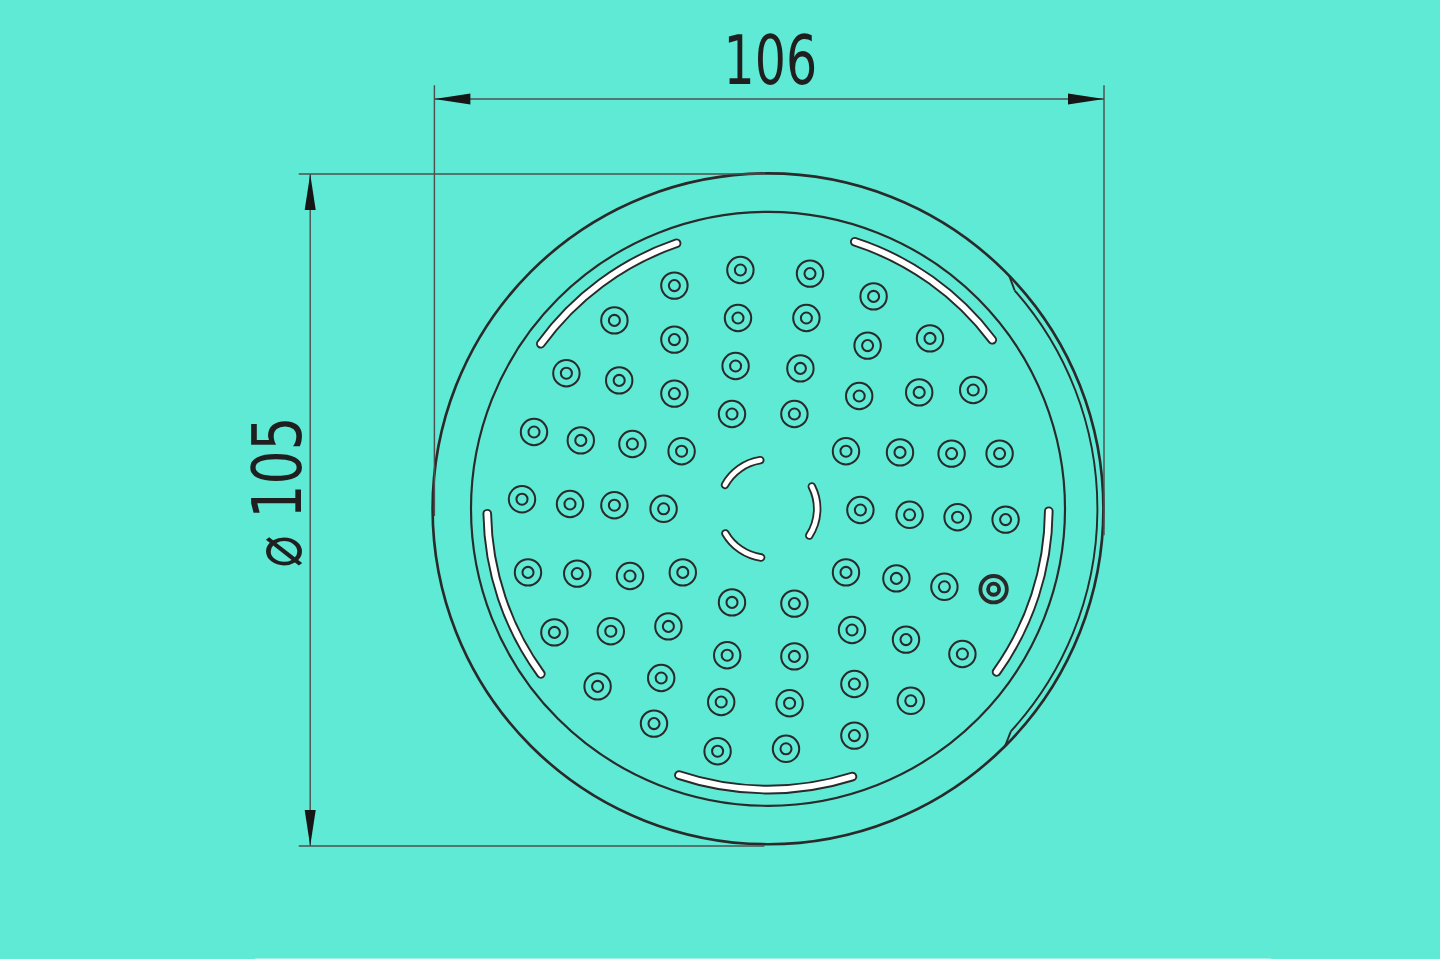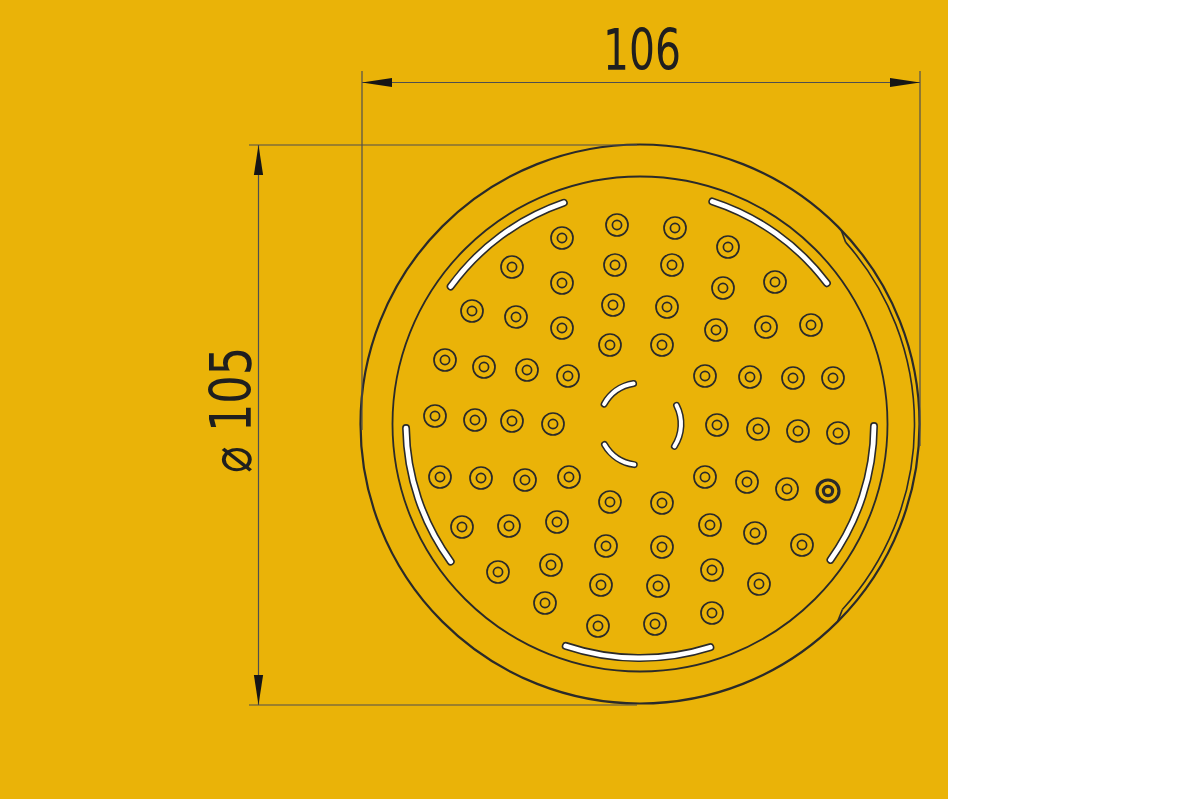--- a/index.html
+++ b/index.html
@@ -1,17 +1,17 @@
 <!DOCTYPE html>
 <html><head>
 <meta charset="utf-8">
 <style>
   html,body{margin:0;padding:0;background:#ffffff;}
   body{width:1200px;height:799px;overflow:hidden;font-family:"DejaVu Sans","Liberation Sans",sans-serif;}
-  #stage{position:relative;width:948px;height:799px;background:#eab308;}
+  #stage{position:relative;width:1200px;height:799px;background:#5eead4;}
   svg{position:absolute;left:0;top:0;}
   text{font-family:"DejaVu Sans","Liberation Sans",sans-serif;}
 </style>
 </head>
 <body>
 
 <div id="stage">
   <svg id="cad" width="1200" height="799" viewBox="0 0 1200 799">
     <g id="geo">
         <circle cx="640" cy="424" r="279.5" fill="none" stroke="#2a2a2a" stroke-width="2.2"></circle>

